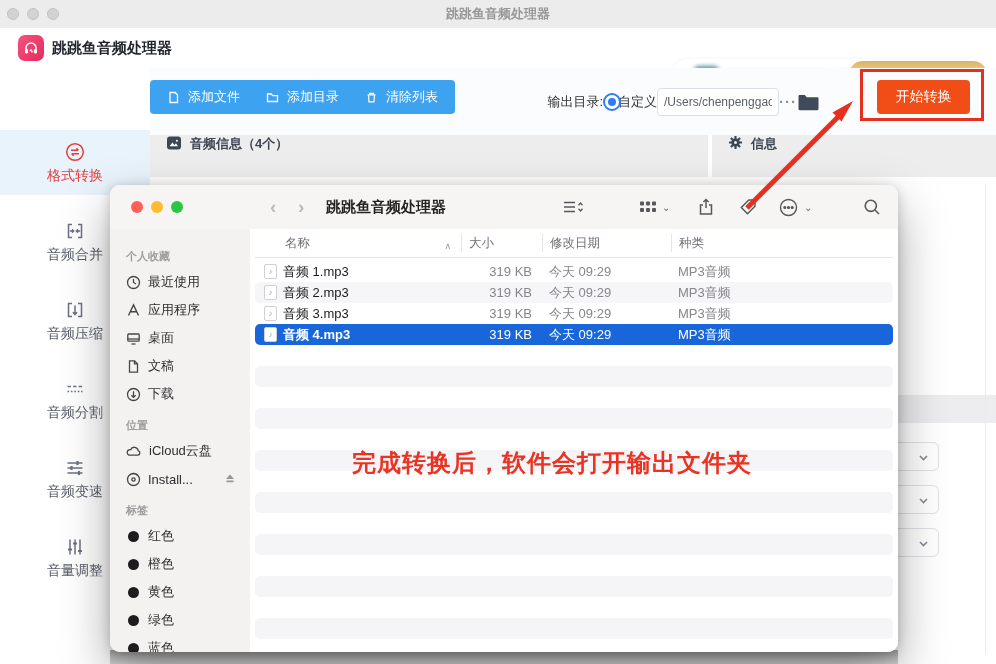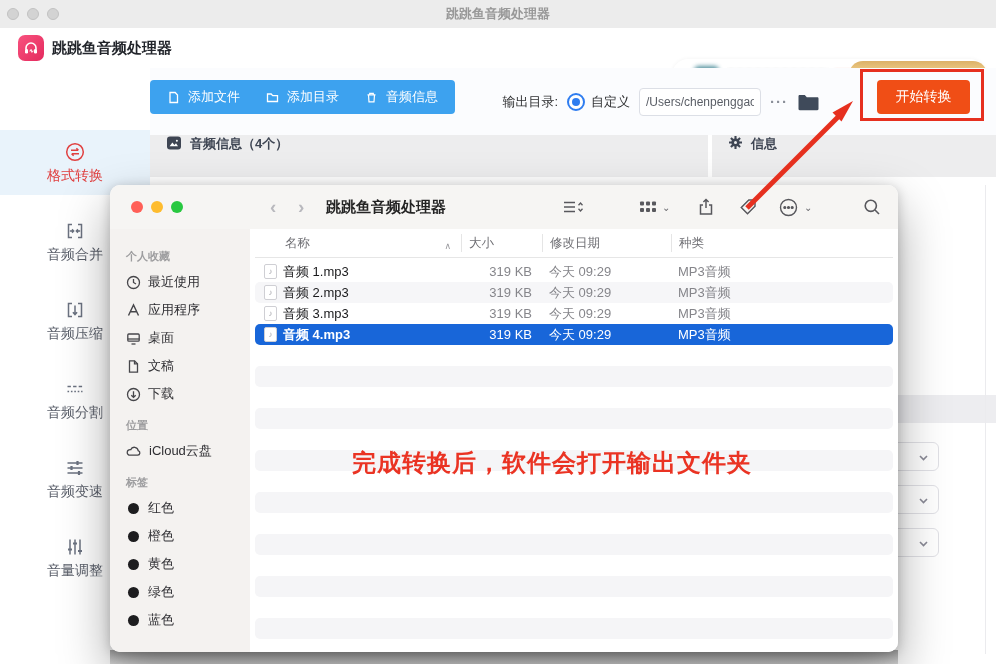--- a/index.html
+++ b/index.html
@@ -36,21 +36,21 @@
   .nav-item.active{background:#e9f3fb;color:#e04040;}
   .nav-item.active .ni-icon{color:#e04040;}
   .nav-item:first-child{margin-top:62px;}
   .nav-item + .nav-item{margin-top:14px;}
   .nav-svg{width:22px;height:22px;vertical-align:middle;}
 
   
   .app-toolbar{position:absolute;left:150px;top:68px;width:846px;height:67px;background:#fbfcfe;}
   .btn-group{position:absolute;left:0;top:12px;height:34px;background:#3da2ef;border-radius:4px;display:flex;align-items:center;padding:0 4px;}
   .bg-btn{display:flex;align-items:center;gap:8px;color:#fff;font-size:13px;padding:0 13px;height:34px;cursor:pointer;}
-  .out-row{position:absolute;right:176px;top:0;height:67px;display:flex;align-items:center;gap:9px;}
+  .out-row{position:absolute;right:176px;top:0;height:67px;display:flex;align-items:center;gap:0;}
   .out-label{font-size:13px;color:#303133;}
   .radio{width:14px;height:14px;border-radius:50%;border:2px solid #2f7df0;position:relative;box-sizing:content-box;background:#fff;}
   .radio::after{content:"";position:absolute;left:3px;top:3px;width:8px;height:8px;border-radius:50%;background:#2f7df0;}
   .radio-label{font-size:13px;color:#303133;margin-left:-3px;}
   .path-input{width:108px;height:26px;border:1px solid #dcdfe6;border-radius:4px;font-size:12px;color:#5a5e66;
               padding:0 6px;font-family:inherit;background:#fff;}
   .more-dots{font-size:15px;font-weight:bold;color:#8a8f99;letter-spacing:1px;cursor:pointer;}
   .start-btn{position:absolute;right:26px;top:12px;width:93px;height:34px;background:#f04e16;border:none;border-radius:4px;
              color:#fff;font-size:14px;font-family:inherit;cursor:pointer;}
 
@@ -214,21 +214,21 @@
     <div class="bg-btn">
       <svg width="13" height="13" viewBox="0 0 13 13" fill="none" stroke="#fff" stroke-width="1.3">
           <path d="M1.5 10.5V3h3.7l1.5 1.6h4.8v5.9z"></path>
         </svg>
       <span>添加目录</span>
     </div>
     <div class="bg-btn">
       <svg width="13" height="13" viewBox="0 0 13 13" fill="none" stroke="#fff" stroke-width="1.2">
           <path d="M2.5 3.8h8M4.7 3.8V2.3h3.6v1.5M3.5 3.8l.5 7h5l.5-7"></path>
         </svg>
-      <span>音频信息</span>
+      <span>清除列表</span>
     </div>
   </div>
   <div class="out-row">
     <span class="out-label">输出目录:</span>
     <span class="radio"></span>
     <span class="radio-label">自定义</span>
     <input class="path-input" readonly="" value="/Users/chenpenggao/D" style="">
     <span class="more-dots">···</span>
     <span style="display:inline-flex;">
       <svg width="23" height="18" viewBox="0 0 23 18">
@@ -376,20 +376,34 @@
       <span>下载</span>
     </div>
 
     <div class="fs-title">位置</div>
     <div class="fs-item">
       <svg width="16" height="15" viewBox="0 0 16 15" fill="none" stroke="#46464a" stroke-width="1.3">
           <path d="M4.3 11.2a2.8 2.8 0 1 1 .4-5.5 3.9 3.9 0 0 1 7.5 1 2.3 2.3 0 0 1-.5 4.5z"></path>
         </svg>
       <span>iCloud云盘</span>
     </div>
+    <div class="fs-item">
+      <svg width="15" height="15" viewBox="0 0 15 15" fill="none" stroke="#46464a" stroke-width="1.3">
+          <circle cx="7.5" cy="7.5" r="6"></circle>
+          <circle cx="7.5" cy="7.5" r="1.7"></circle>
+          <path d="M7.5 1.5a6 6 0 0 1 4.2 1.8" stroke-dasharray="1.5 1.5"></path>
+        </svg>
+      <span>Install...</span>
+      <span class="fs-eject">
+        <svg width="12" height="12" viewBox="0 0 12 12" fill="#97979b">
+            <path d="M2 7 6 2.6 10 7z"></path>
+            <rect x="2.3" y="8.6" width="7.4" height="1.6" rx="0.8"></rect>
+          </svg>
+      </span>
+    </div>
 
     <div class="fs-title">标签</div>
     <div class="fs-item">
         <span class="tag-dot"></span>
         <span>红色</span>
       </div>
     <div class="fs-item">
         <span class="tag-dot"></span>
         <span>橙色</span>
       </div>

